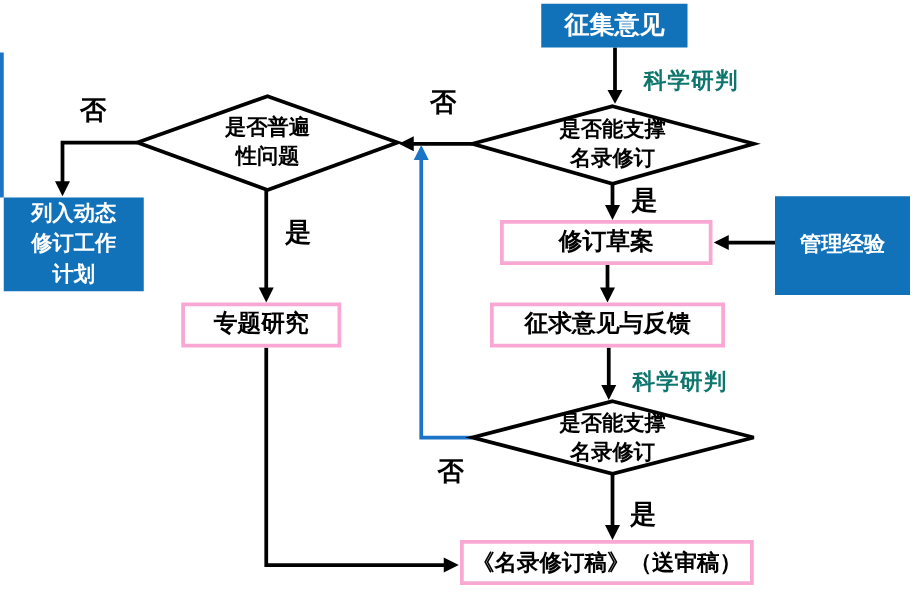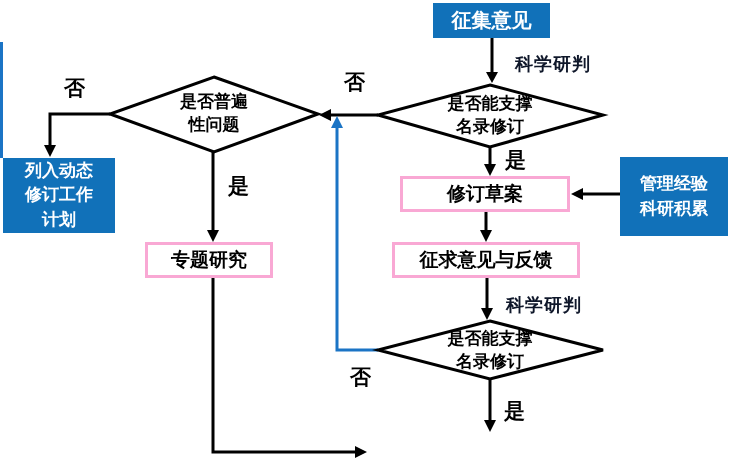--- a/index.html
+++ b/index.html
@@ -9,21 +9,21 @@
   }
   #connectors{position:absolute;left:0;top:0;width:734px;height:476px;}
   .node{
     position:absolute;display:flex;flex-direction:column;align-items:center;justify-content:center;
     text-align:center;font-weight:bold;color:#000;box-sizing:border-box;line-height:1.25;
   }
   .whitebox{background:#ffffff;border:3px solid #f9a8d4;font-size:19px;}
   .bluebox{background:#1171b9;color:#ffffff;border:none;font-size:18px;line-height:1.45;}
   .dtext{background:transparent;font-size:17px;line-height:1.35;}
   .edge-label{position:absolute;font-weight:bold;font-size:21px;color:#000;}
-  .red-label{position:absolute;font-weight:bold;font-size:18px;color:#0f172a;letter-spacing:1px;}
+  .red-label{position:absolute;font-weight:bold;font-size:18px;color:#0f766e;letter-spacing:1px;}
   .blue-strip{position:absolute;left:0;top:42px;width:3px;height:116px;background:#1b74c5;}
 </style>
 </head>
 <body>
 
 <div id="stage">
 
   <svg id="connectors" viewBox="0 0 734 476" xmlns="http://www.w3.org/2000/svg">
 
     <g stroke="#000000" stroke-width="3" fill="none">
@@ -87,32 +87,34 @@
   <div class="node whitebox" style="left:145px;top:242px;width:128px;height:36px;">
     <span>专题研究</span>
   </div>
 
   <div class="node whitebox" style="left:400px;top:176px;width:170px;height:36px;">
     <span>修订草案</span>
   </div>
 
   <div class="node bluebox" style="left:620px;top:157px;width:108px;height:79px;font-size:17px;">
     <span>管理经验</span>
-    <span>科研积累</span>
   </div>
 
   <div class="node whitebox" style="left:392px;top:242px;width:188px;height:36px;text-align:center;">
     <span>征求意见与反馈</span>
   </div>
 
   <div class="node dtext" style="left:408px;top:327px;width:164px;height:47px;">
     <span>是否能支撑</span>
     <span>名录修订</span>
   </div>
 
+  <div class="node whitebox" style="left:368px;top:432px;width:235px;height:36px;font-size:18px;">
+    <span>《名录修订稿》（送审稿）</span>
+  </div>
 
   <div class="red-label" style="left:515px;top:52px;">科学研判</div>
   <div class="red-label" style="left:506px;top:293px;">科学研判</div>
 
   <div class="edge-label" style="left:505px;top:146px;">是</div>
   <div class="edge-label" style="left:344px;top:68px;">否</div>
   <div class="edge-label" style="left:64px;top:74px;">否</div>
   <div class="edge-label" style="left:228px;top:172px;">是</div>
   <div class="edge-label" style="left:350px;top:363px;">否</div>
   <div class="edge-label" style="left:504px;top:397px;">是</div>

